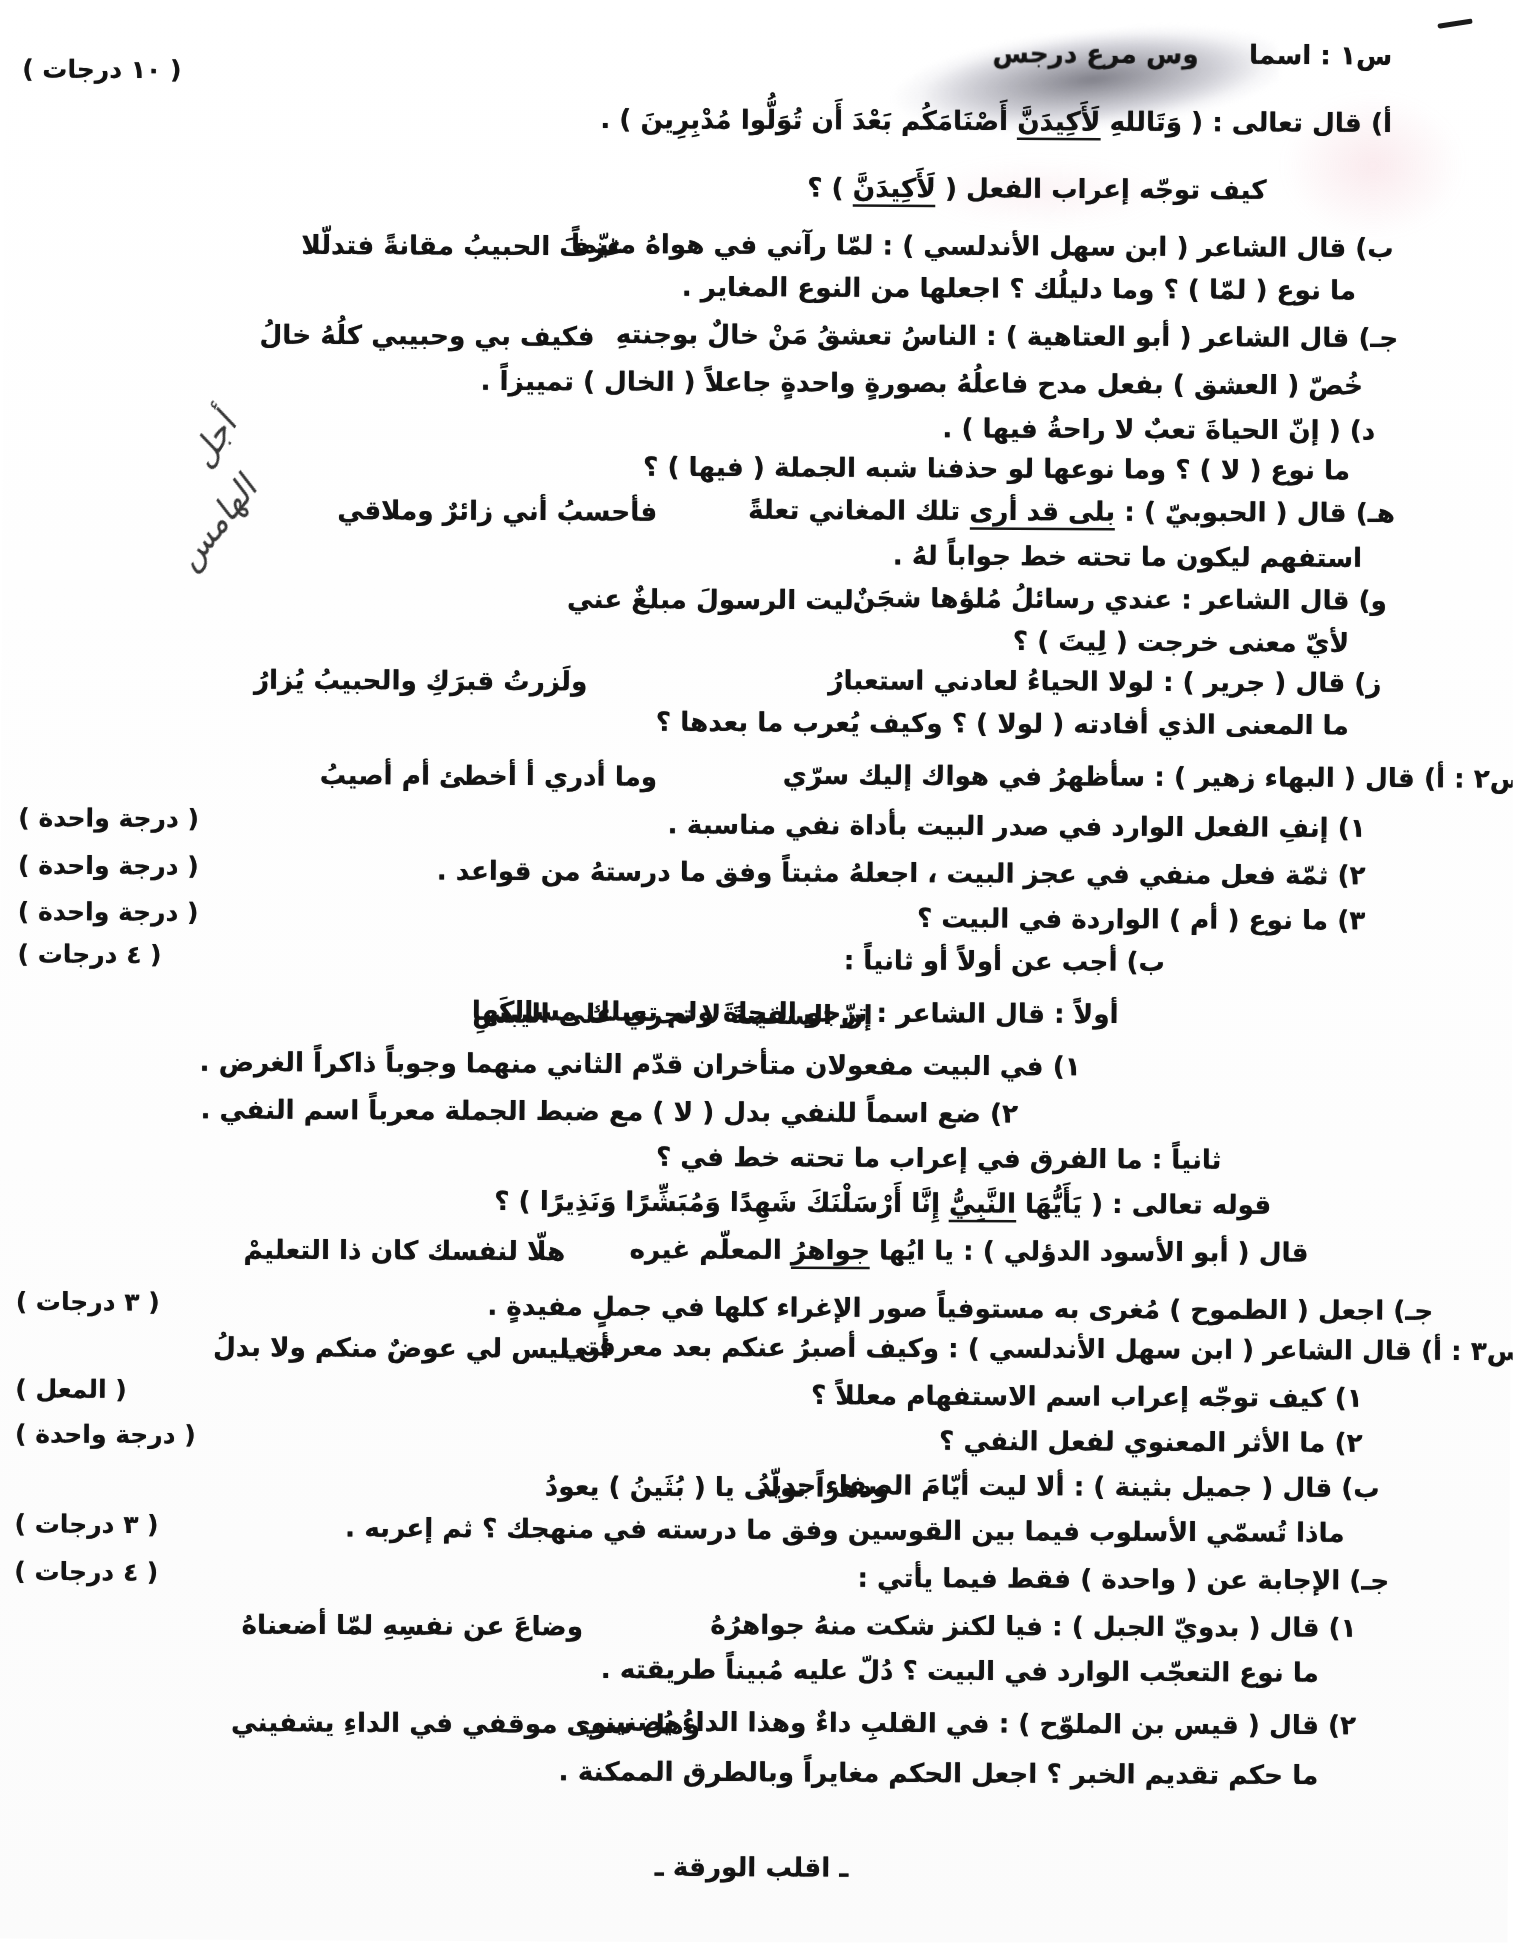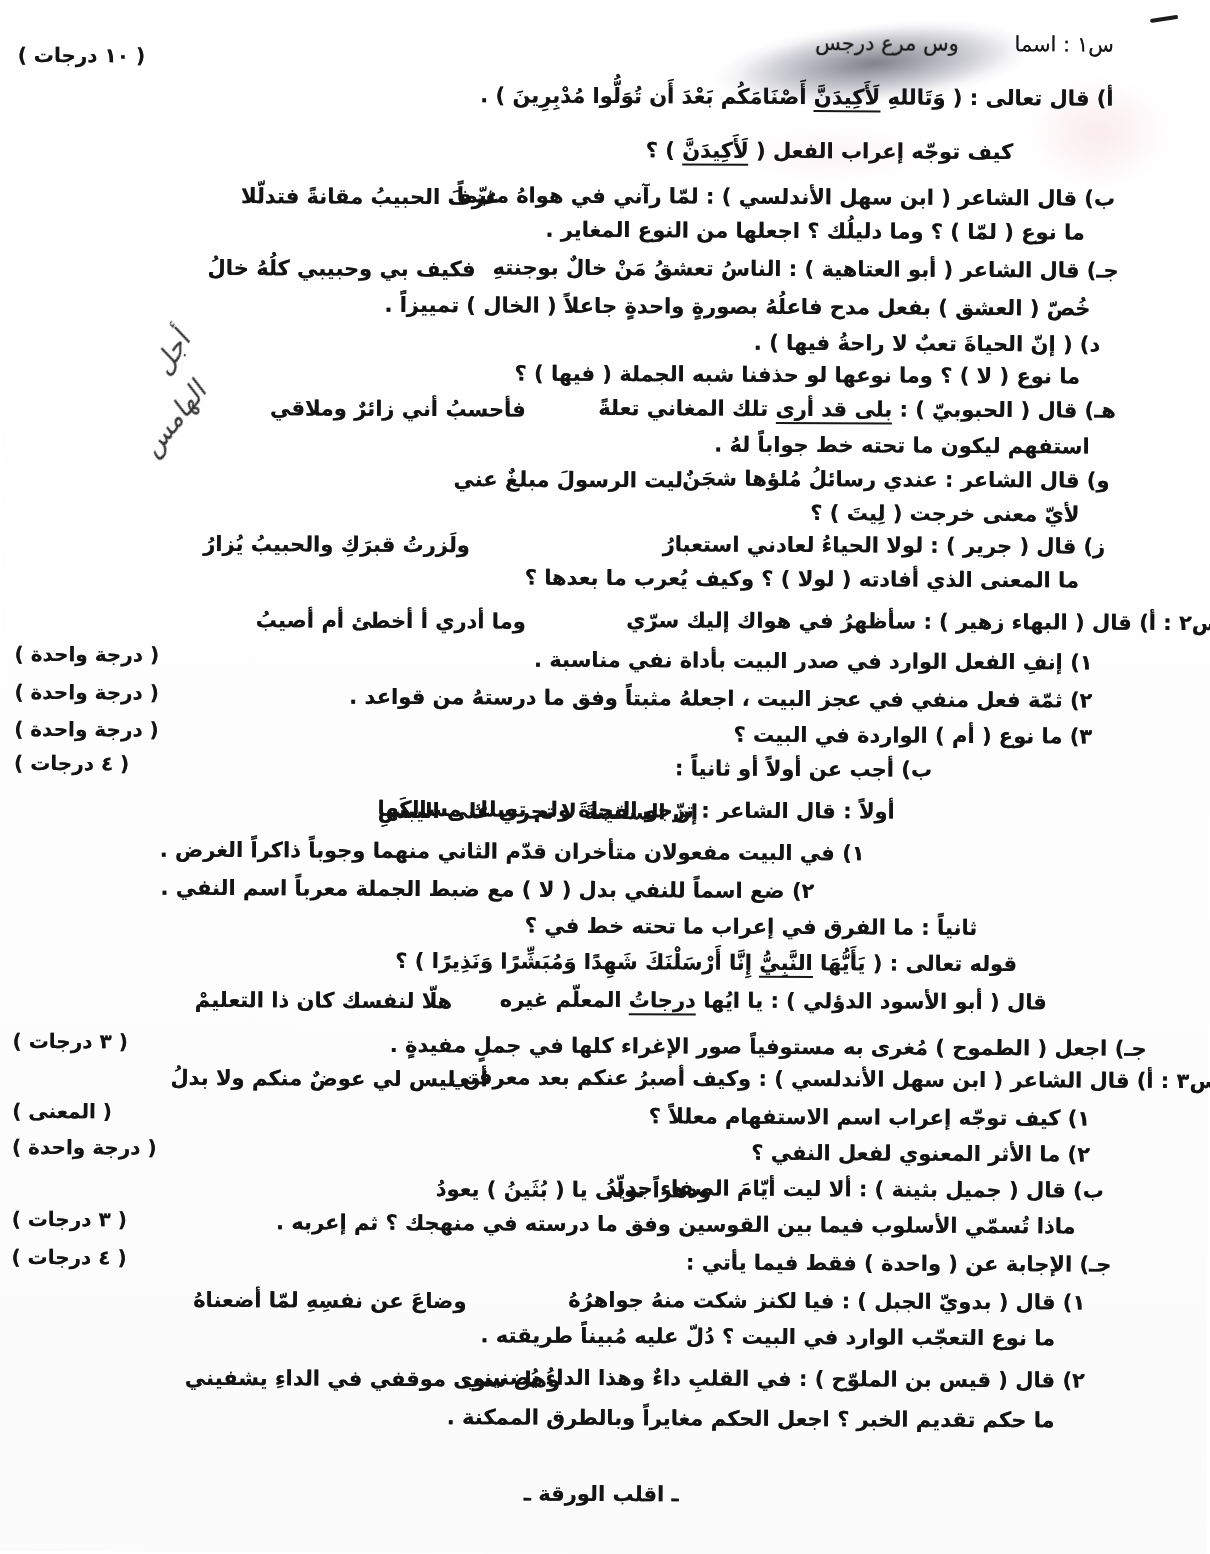--- a/index.html
+++ b/index.html
@@ -26,21 +26,21 @@
     text-shadow:0 0 .6px rgba(10,10,10,.65);
   }
   .ul{border-bottom:2px solid #181818;padding-bottom:1px;}
   .marks{
     position:absolute;left:14px;white-space:nowrap;direction:rtl;
     font-size:20px;font-weight:700;
     text-shadow:0 0 .6px rgba(10,10,10,.6);
   }
   .hdr{
     position:absolute;white-space:nowrap;direction:rtl;
-    font-size:21px;font-weight:400;
+    font-size:21px;font-weight:700;
     text-shadow:0 0 .6px rgba(10,10,10,.65);
   }
   .footer{
     position:absolute;top:1482px;left:0;right:0;text-align:center;
     font-size:21px;font-weight:700;direction:rtl;
     text-shadow:0 0 .6px rgba(10,10,10,.6);
   }
   
   .smudge{
     position:absolute;top:26px;left:690px;width:330px;height:90px;
@@ -95,21 +95,21 @@
     <span class="w2">الهامس</span>
   </div>
 
   <div id="marks-col">
       <div class="marks" style="top: 46px;">( ١٠ درجات )</div>
       <div class="marks" style="top: 645px;">( درجة واحدة )</div>
       <div class="marks" style="top: 683px;">( درجة واحدة )</div>
       <div class="marks" style="top: 720px;">( درجة واحدة )</div>
       <div class="marks" style="top: 754px;">( ٤ درجات )</div>
       <div class="marks" style="top: 1032px;">( ٣ درجات )</div>
-      <div class="marks" style="top: 1102px;">( المعنى )</div>
+      <div class="marks" style="top: 1102px;">( المعل )</div>
       <div class="marks" style="top: 1138px;">( درجة واحدة )</div>
       <div class="marks" style="top: 1210px;">( ٣ درجات )</div>
       <div class="marks" style="top: 1248px;">( ٤ درجات )</div>
     </div>
 
   <div id="lines">
       <div class="line" style="top: 84px;">
         <div class="main" style="right: 100px;">أ) قال تعالى : ( وَتَاللهِ <span class="ul">لَأَكِيدَنَّ</span> أَصْنَامَكُم بَعْدَ أَن تُوَلُّوا مُدْبِرِينَ ) .</div>
       </div>
       <div class="line" style="top: 138px;">
@@ -182,21 +182,21 @@
       <div class="line" style="top: 878px;">
         <div class="main" style="right: 395px;">٢) ضع اسماً للنفي بدل ( لا ) مع ضبط الجملة معرباً اسم النفي .</div>
       </div>
       <div class="line" style="top: 914px;">
         <div class="main" style="right: 232px;">ثانياً : ما الفرق في إعراب ما تحته خط في ؟</div>
       </div>
       <div class="line" style="top: 950px;">
         <div class="main" style="right: 192px;">قوله تعالى : ( يَأَيُّهَا <span class="ul">النَّبِيُّ</span> إِنَّا أَرْسَلْنَكَ شَهِدًا وَمُبَشِّرًا وَنَذِيرًا ) ؟</div>
       </div>
       <div class="line" style="top: 988px;">
-        <div class="main" style="right: 162px;">قال ( أبو الأسود الدؤلي ) : يا ايُها <span class="ul">درجاتُ</span> المعلّم غيره</div>
+        <div class="main" style="right: 162px;">قال ( أبو الأسود الدؤلي ) : يا ايُها <span class="ul">جواهرُ</span> المعلّم غيره</div>
         <div class="hemistich" style="left: 196px;">هلّا لنفسك كان ذا التعليمْ</div>
       </div>
       <div class="line" style="top: 1034px;">
         <div class="main" style="right: 62px;">جـ) اجعل ( الطموح ) مُغرى به مستوفياً صور الإغراء كلها في جملٍ مفيدةٍ .</div>
       </div>
       <div class="line" style="top: 1066px;">
         <div class="main" style="right: -10px;">س٣ : أ) قال الشاعر ( ابن سهل الأندلسي ) : وكيف أصبرُ عنكم بعد معرفتي</div>
         <div class="hemistich" style="left: 172px;">أن ليس لي عوضٌ منكم ولا بدلُ</div>
       </div>
       <div class="line" style="top: 1104px;">

